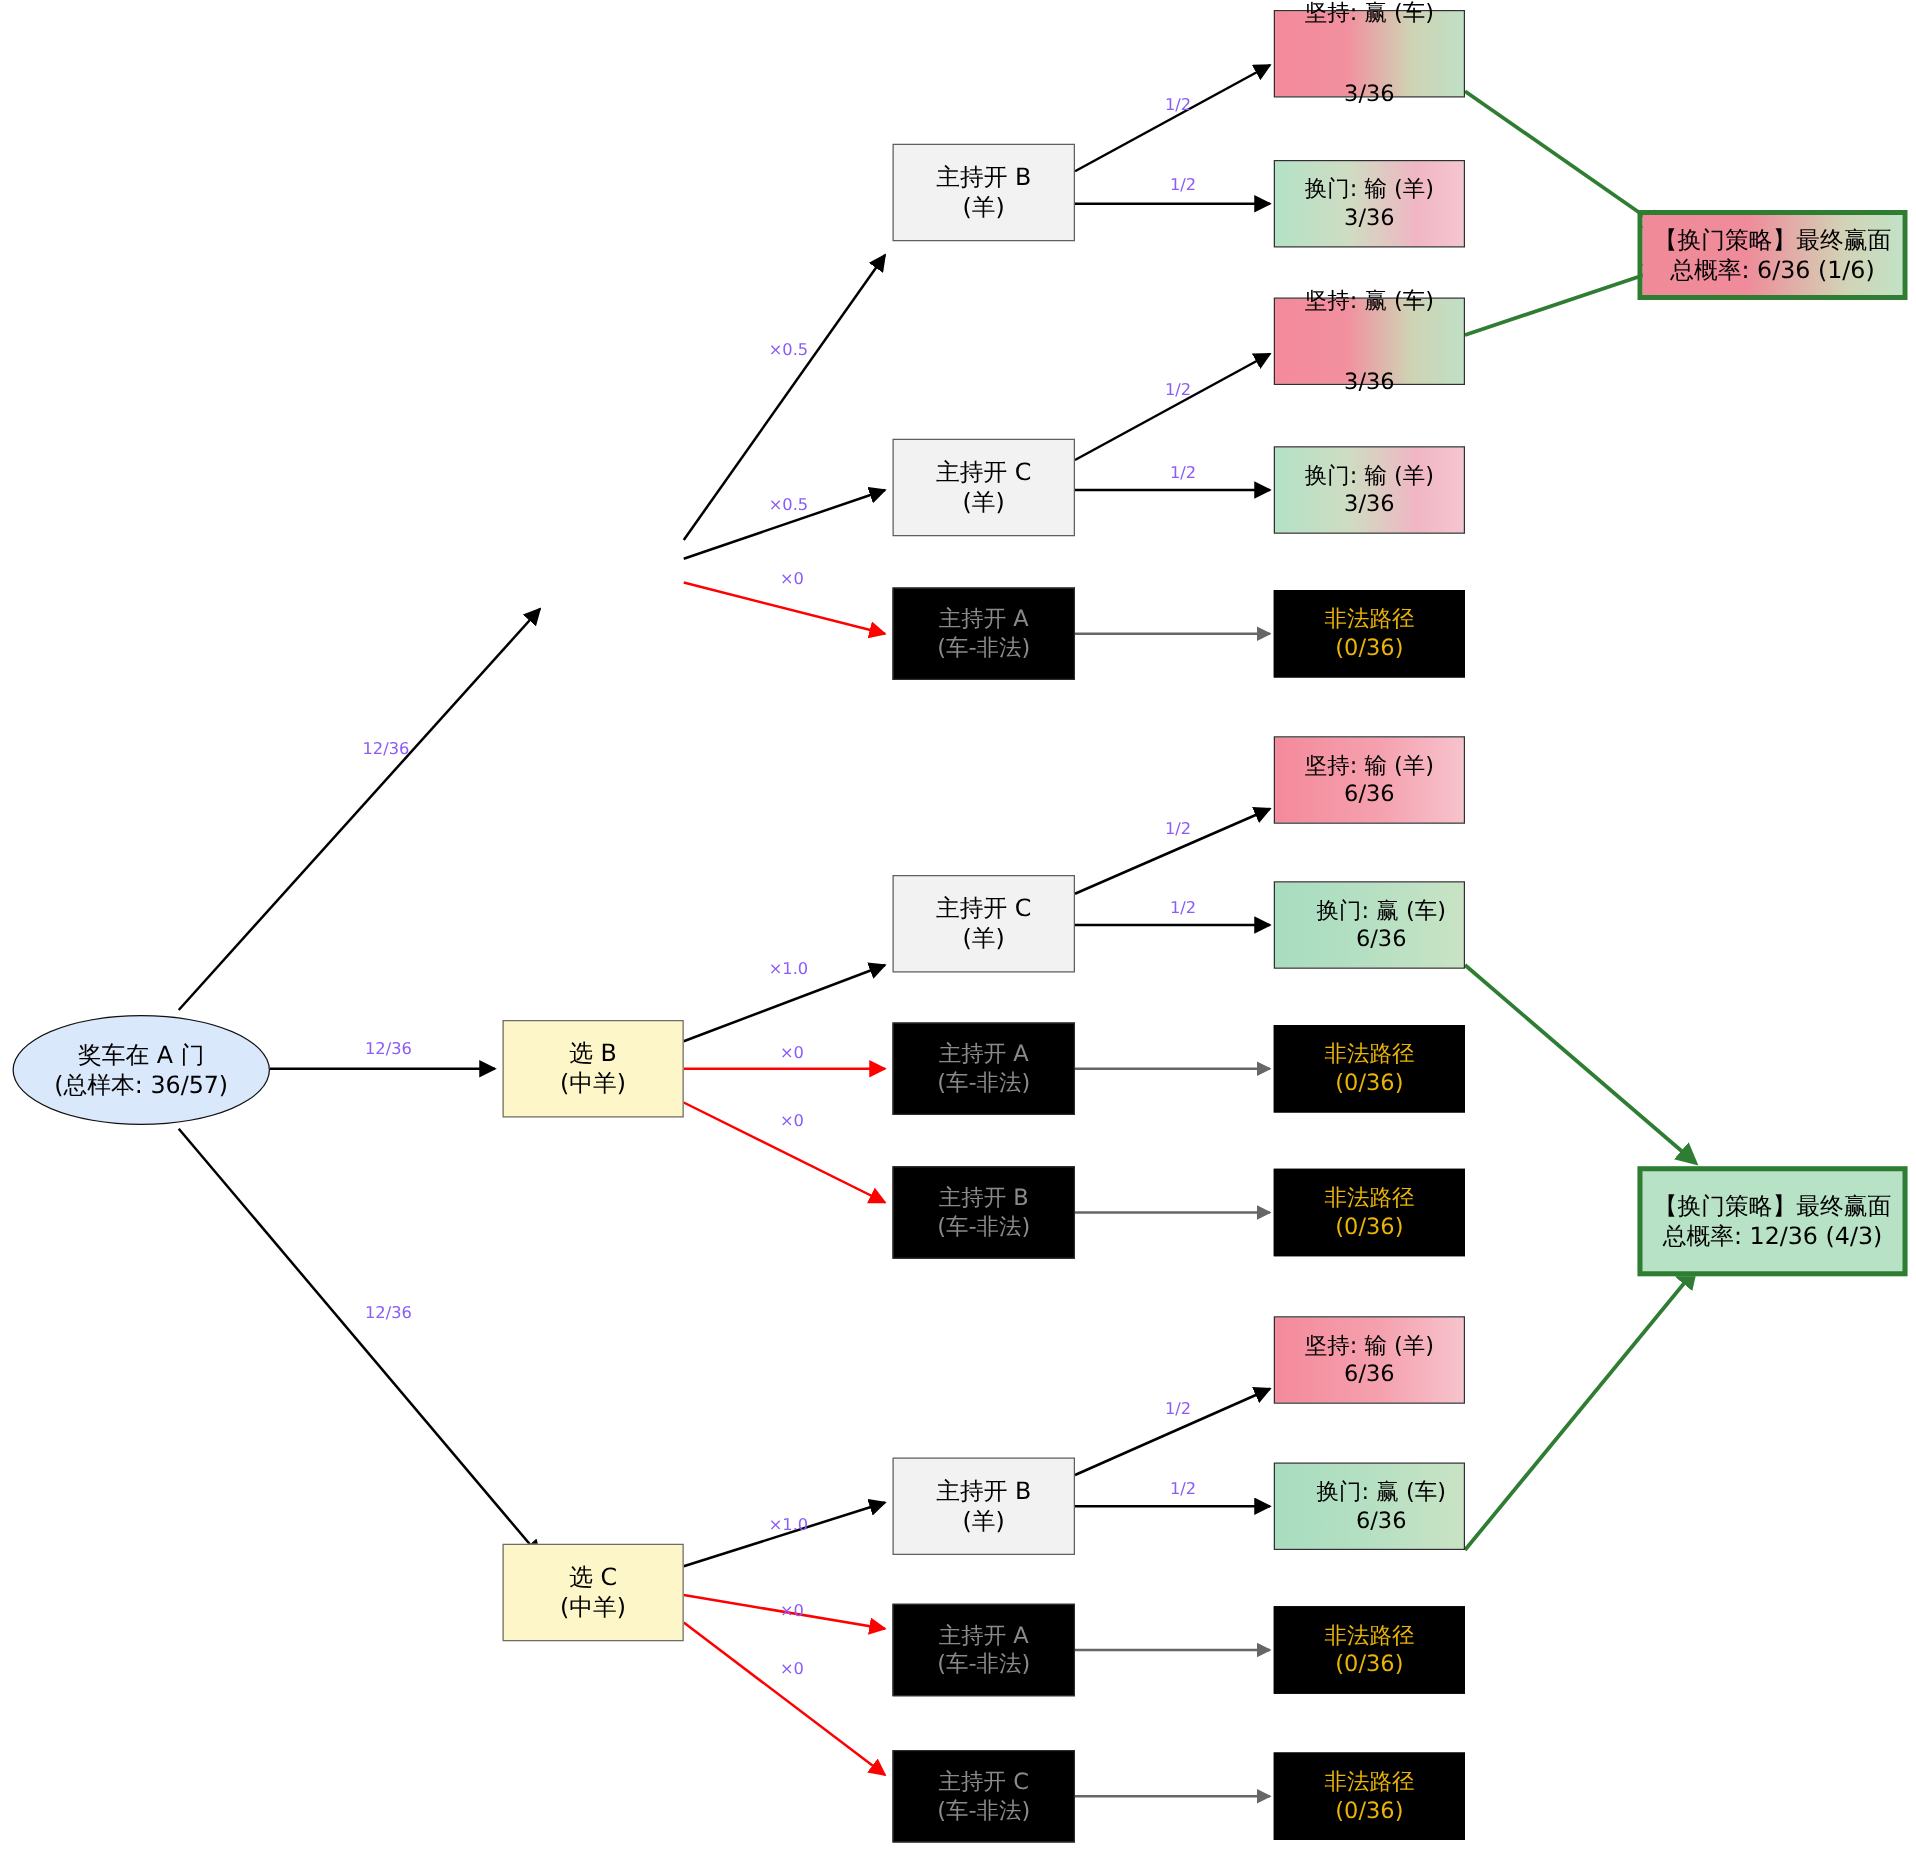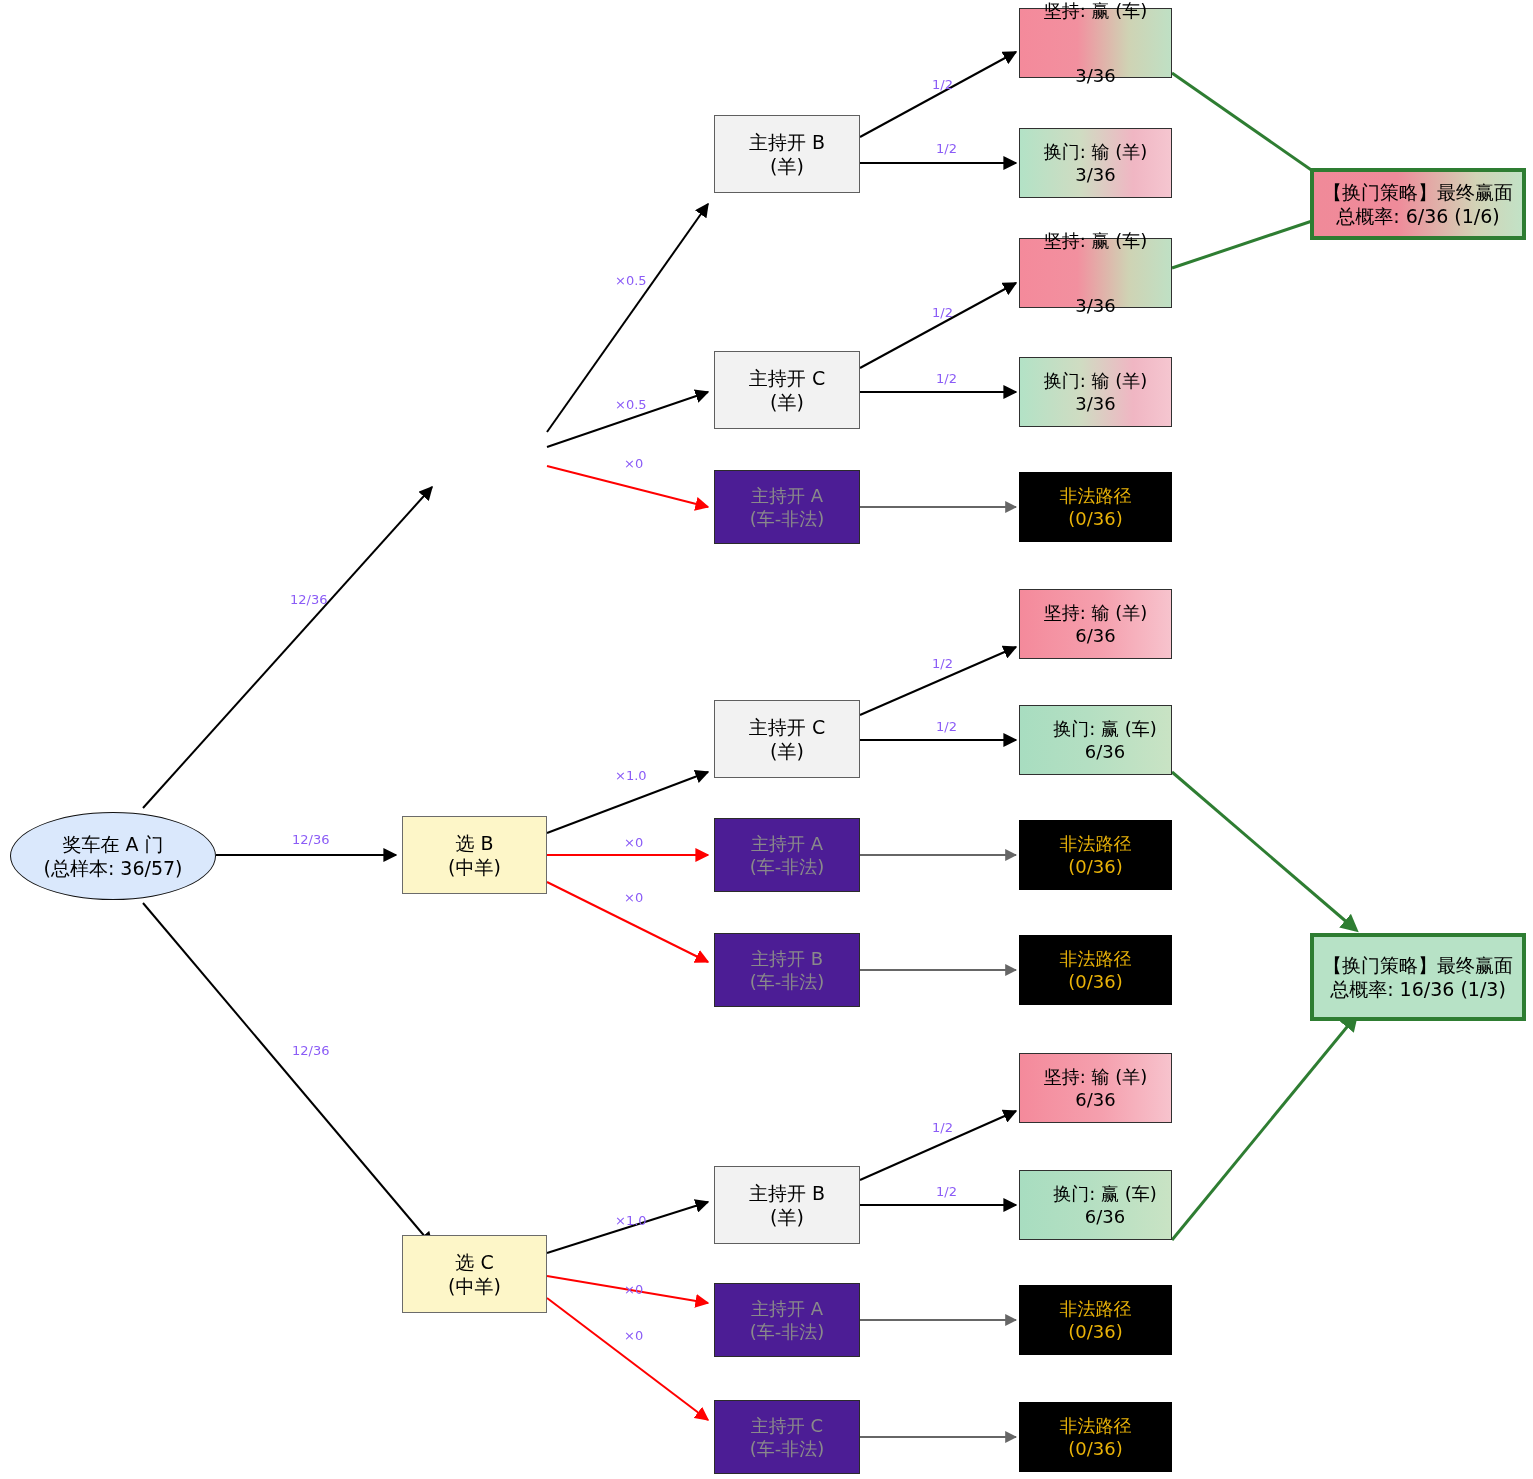--- a/index.html
+++ b/index.html
@@ -5,21 +5,21 @@
   html,body{margin:0;padding:0;background:#ffffff;}
   body{font-family:"DejaVu Sans","Liberation Sans",sans-serif;}
   #stage{position:relative;width:1533px;height:1479px;overflow:hidden;background:#fff;}
   svg#edges{position:absolute;left:0;top:0;width:1533px;height:1479px;pointer-events:none;}
   .node{position:absolute;box-sizing:border-box;display:flex;flex-direction:column;
         align-items:center;justify-content:center;text-align:center;line-height:1.28;}
   .node .l1,.node .l2{display:block;white-space:nowrap;}
   .root{border-radius:50%;background:#dae8fc;border:1.6px solid #111;font-size:19px;color:#000;}
   .choice{background:#fdf6c8;border:1.6px solid #6b6b6b;font-size:19px;color:#000;}
   .host{background:#f2f2f2;border:1.6px solid #5f5f5f;font-size:19px;color:#000;}
-  .illegal-host{background:#4c1d95;border:1.4px solid #2b2b2b;font-size:18px;color:#8a8a8a;}
+  .illegal-host{background:#000000;border:1.4px solid #2b2b2b;font-size:18px;color:#8a8a8a;}
   .illegal-leaf{background:#000000;border:1.4px solid #000;font-size:18px;color:#eab308;}
   .outcome{border:1.6px solid #303030;font-size:18px;color:#000;}
   .out-stay-win{background:linear-gradient(90deg,#f48a9b 0%,#f2909f 38%,#cfd3b4 72%,#bfe0c4 100%);gap:41px;}
   .out-stay-lose{background:linear-gradient(90deg,#f48a9b 0%,#f5a0ae 55%,#f7c3cd 100%);}
   .out-switch-lose{background:linear-gradient(90deg,#b3e2c6 0%,#cfdcc2 40%,#f0b6c3 75%,#f5c6d0 100%);}
   .out-switch-win{background:linear-gradient(90deg,#a8ddc0 0%,#b4dfc2 45%,#c9e3c4 100%);padding-left:19px;}
   .summary{border:4px solid #2e7d32;font-size:19px;color:#000;}
   .sum-stay{background:linear-gradient(90deg,#f08a99 0%,#ef8b9a 40%,#d2d3b6 78%,#c2e2c6 100%);}
   .sum-switch{background:#b7e2c6;}
   .edge-label{position:absolute;font-size:13px;color:#8b5cf6;white-space:nowrap;
@@ -193,21 +193,21 @@
     <span class="l1">非法路径</span>
     <span class="l2">(0/36)</span>
   </div>
 
   <div class="node summary sum-stay" style="left:1310px;top:168px;width:216px;height:72px;">
     <span class="l1">【换门策略】最终赢面</span>
     <span class="l2">总概率: 6/36 (1/6)</span>
   </div>
   <div class="node summary sum-switch" style="left:1310px;top:933px;width:216px;height:88px;">
     <span class="l1">【换门策略】最终赢面</span>
-    <span class="l2">总概率: 16/36 (1/3)</span>
+    <span class="l2">总概率: 12/36 (4/3)</span>
   </div>
 
   <div class="edge-label" style="left:290px;top:592px;">12/36</div>
   <div class="edge-label" style="left:292px;top:832px;">12/36</div>
   <div class="edge-label" style="left:292px;top:1043px;">12/36</div>
 
   <div class="edge-label" style="left:615px;top:273px;">×0.5</div>
   <div class="edge-label" style="left:615px;top:397px;">×0.5</div>
   <div class="edge-label" style="left:624px;top:456px;">×0</div>
 

